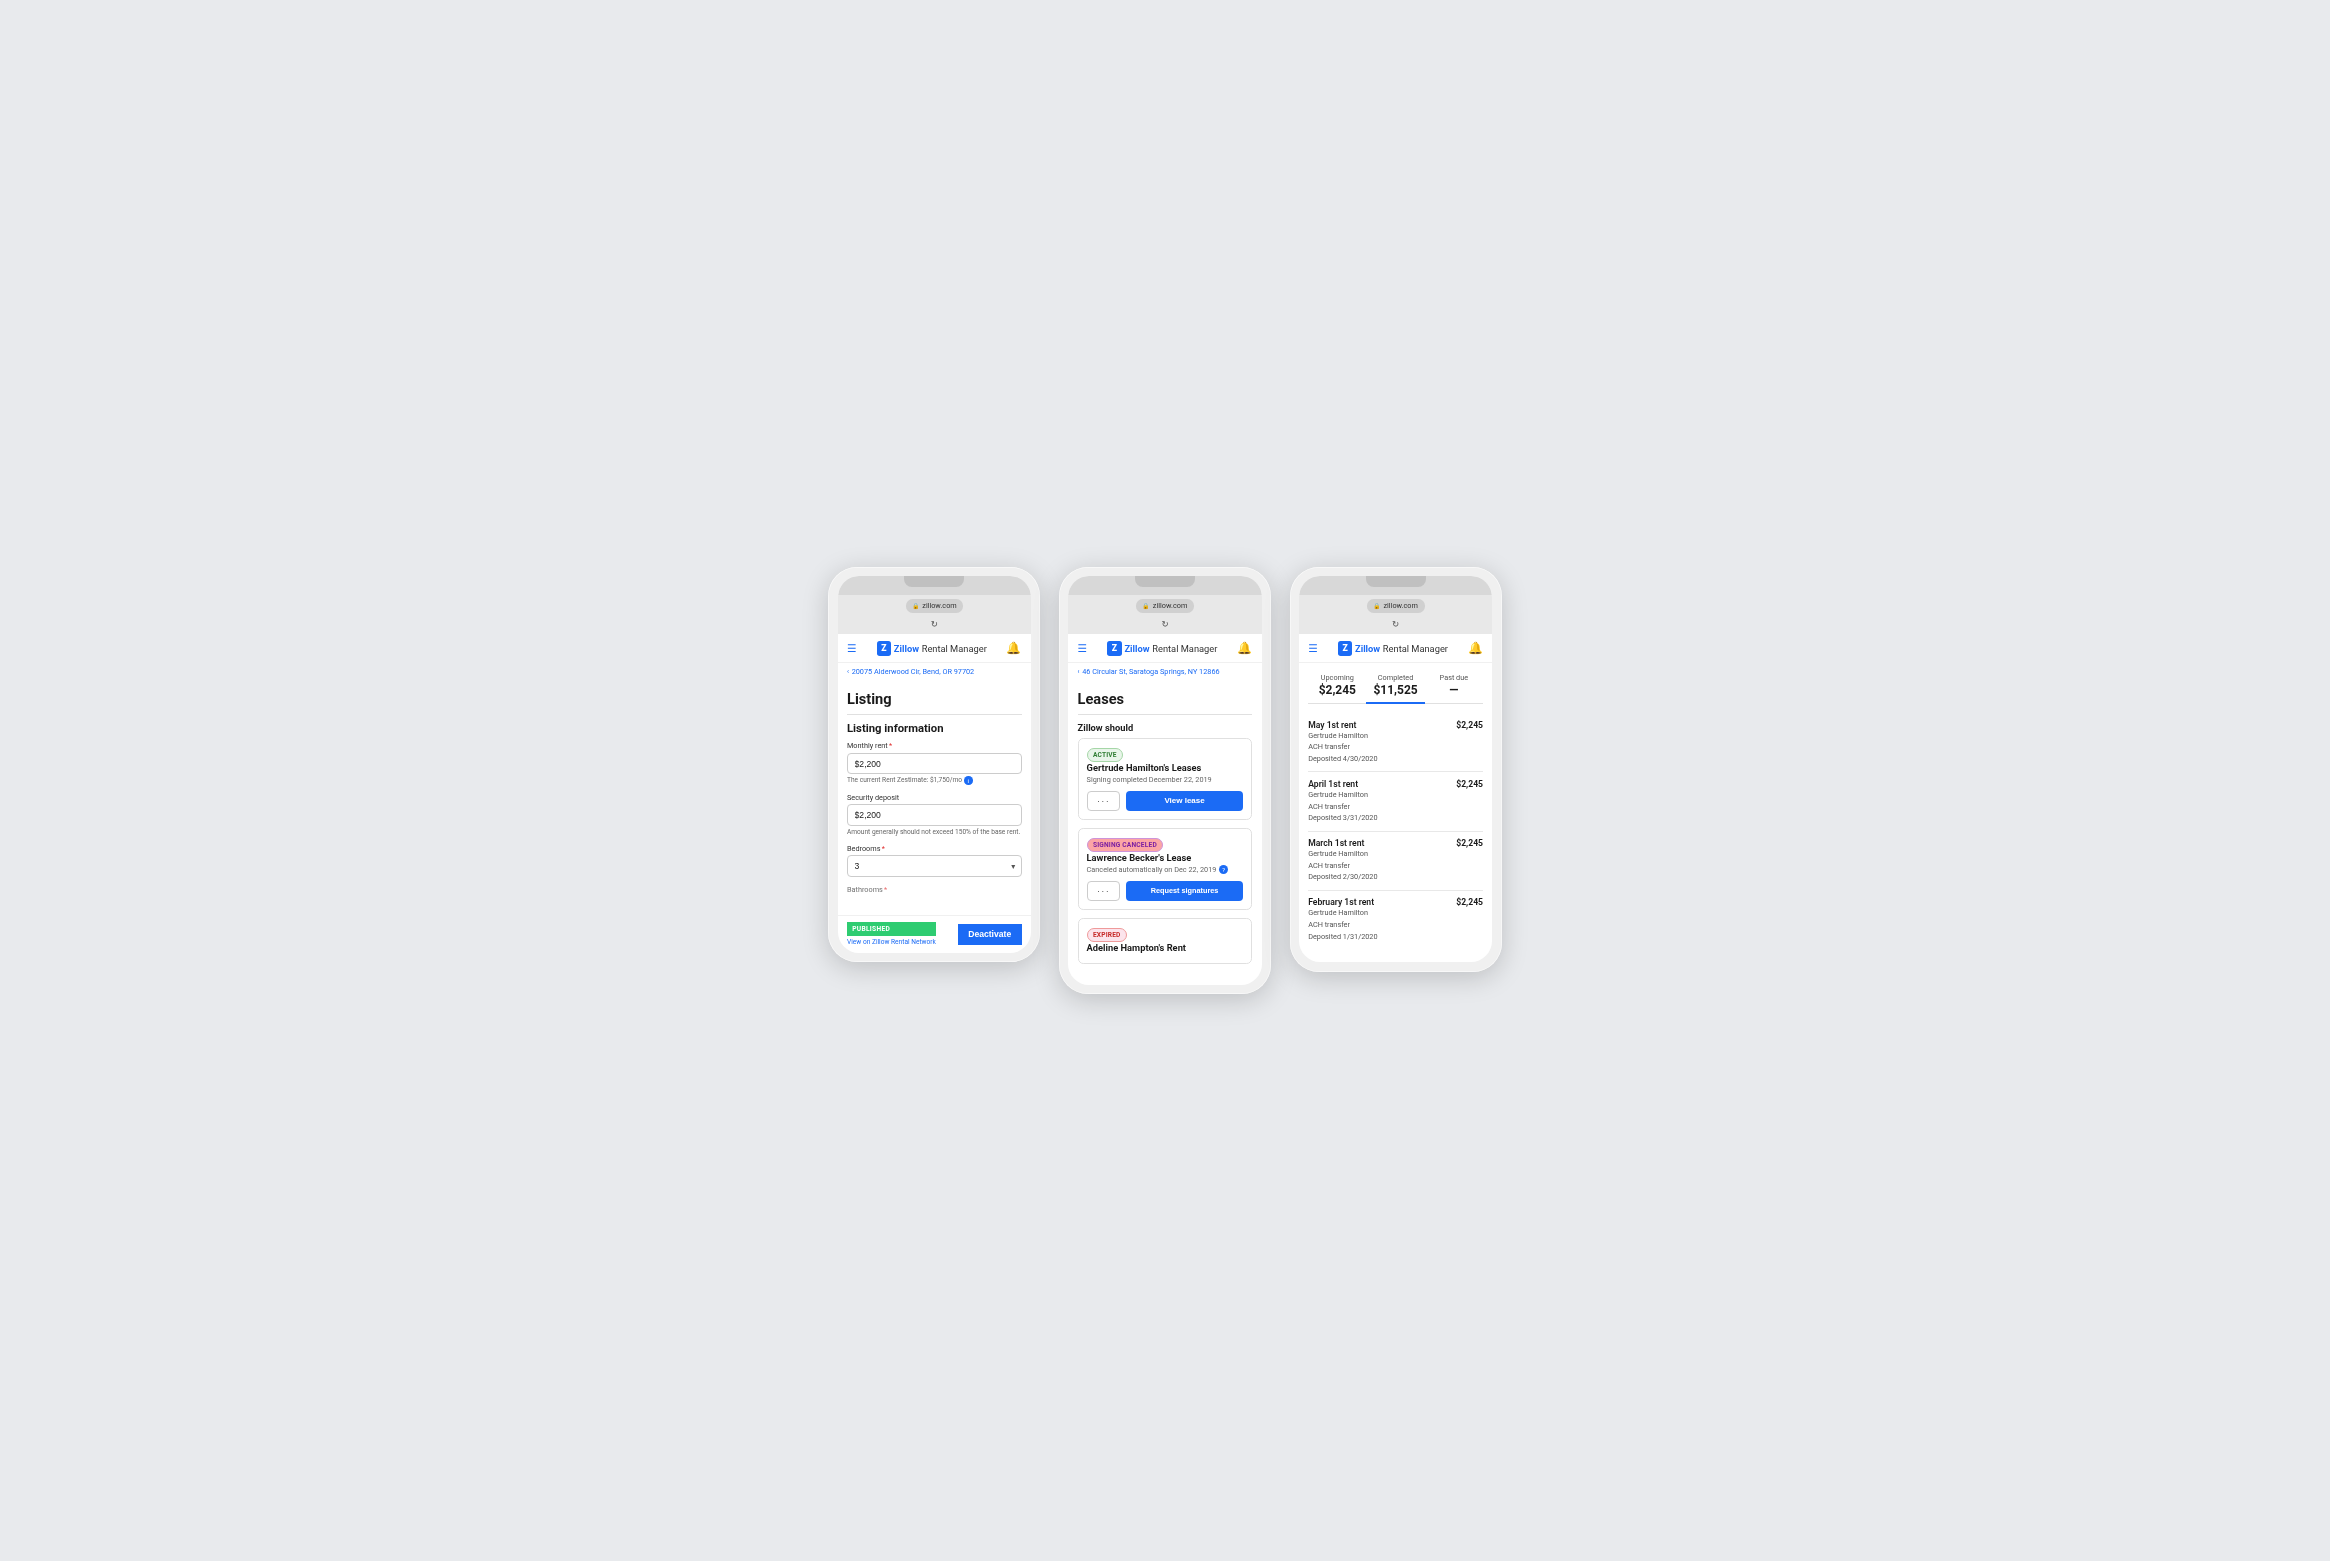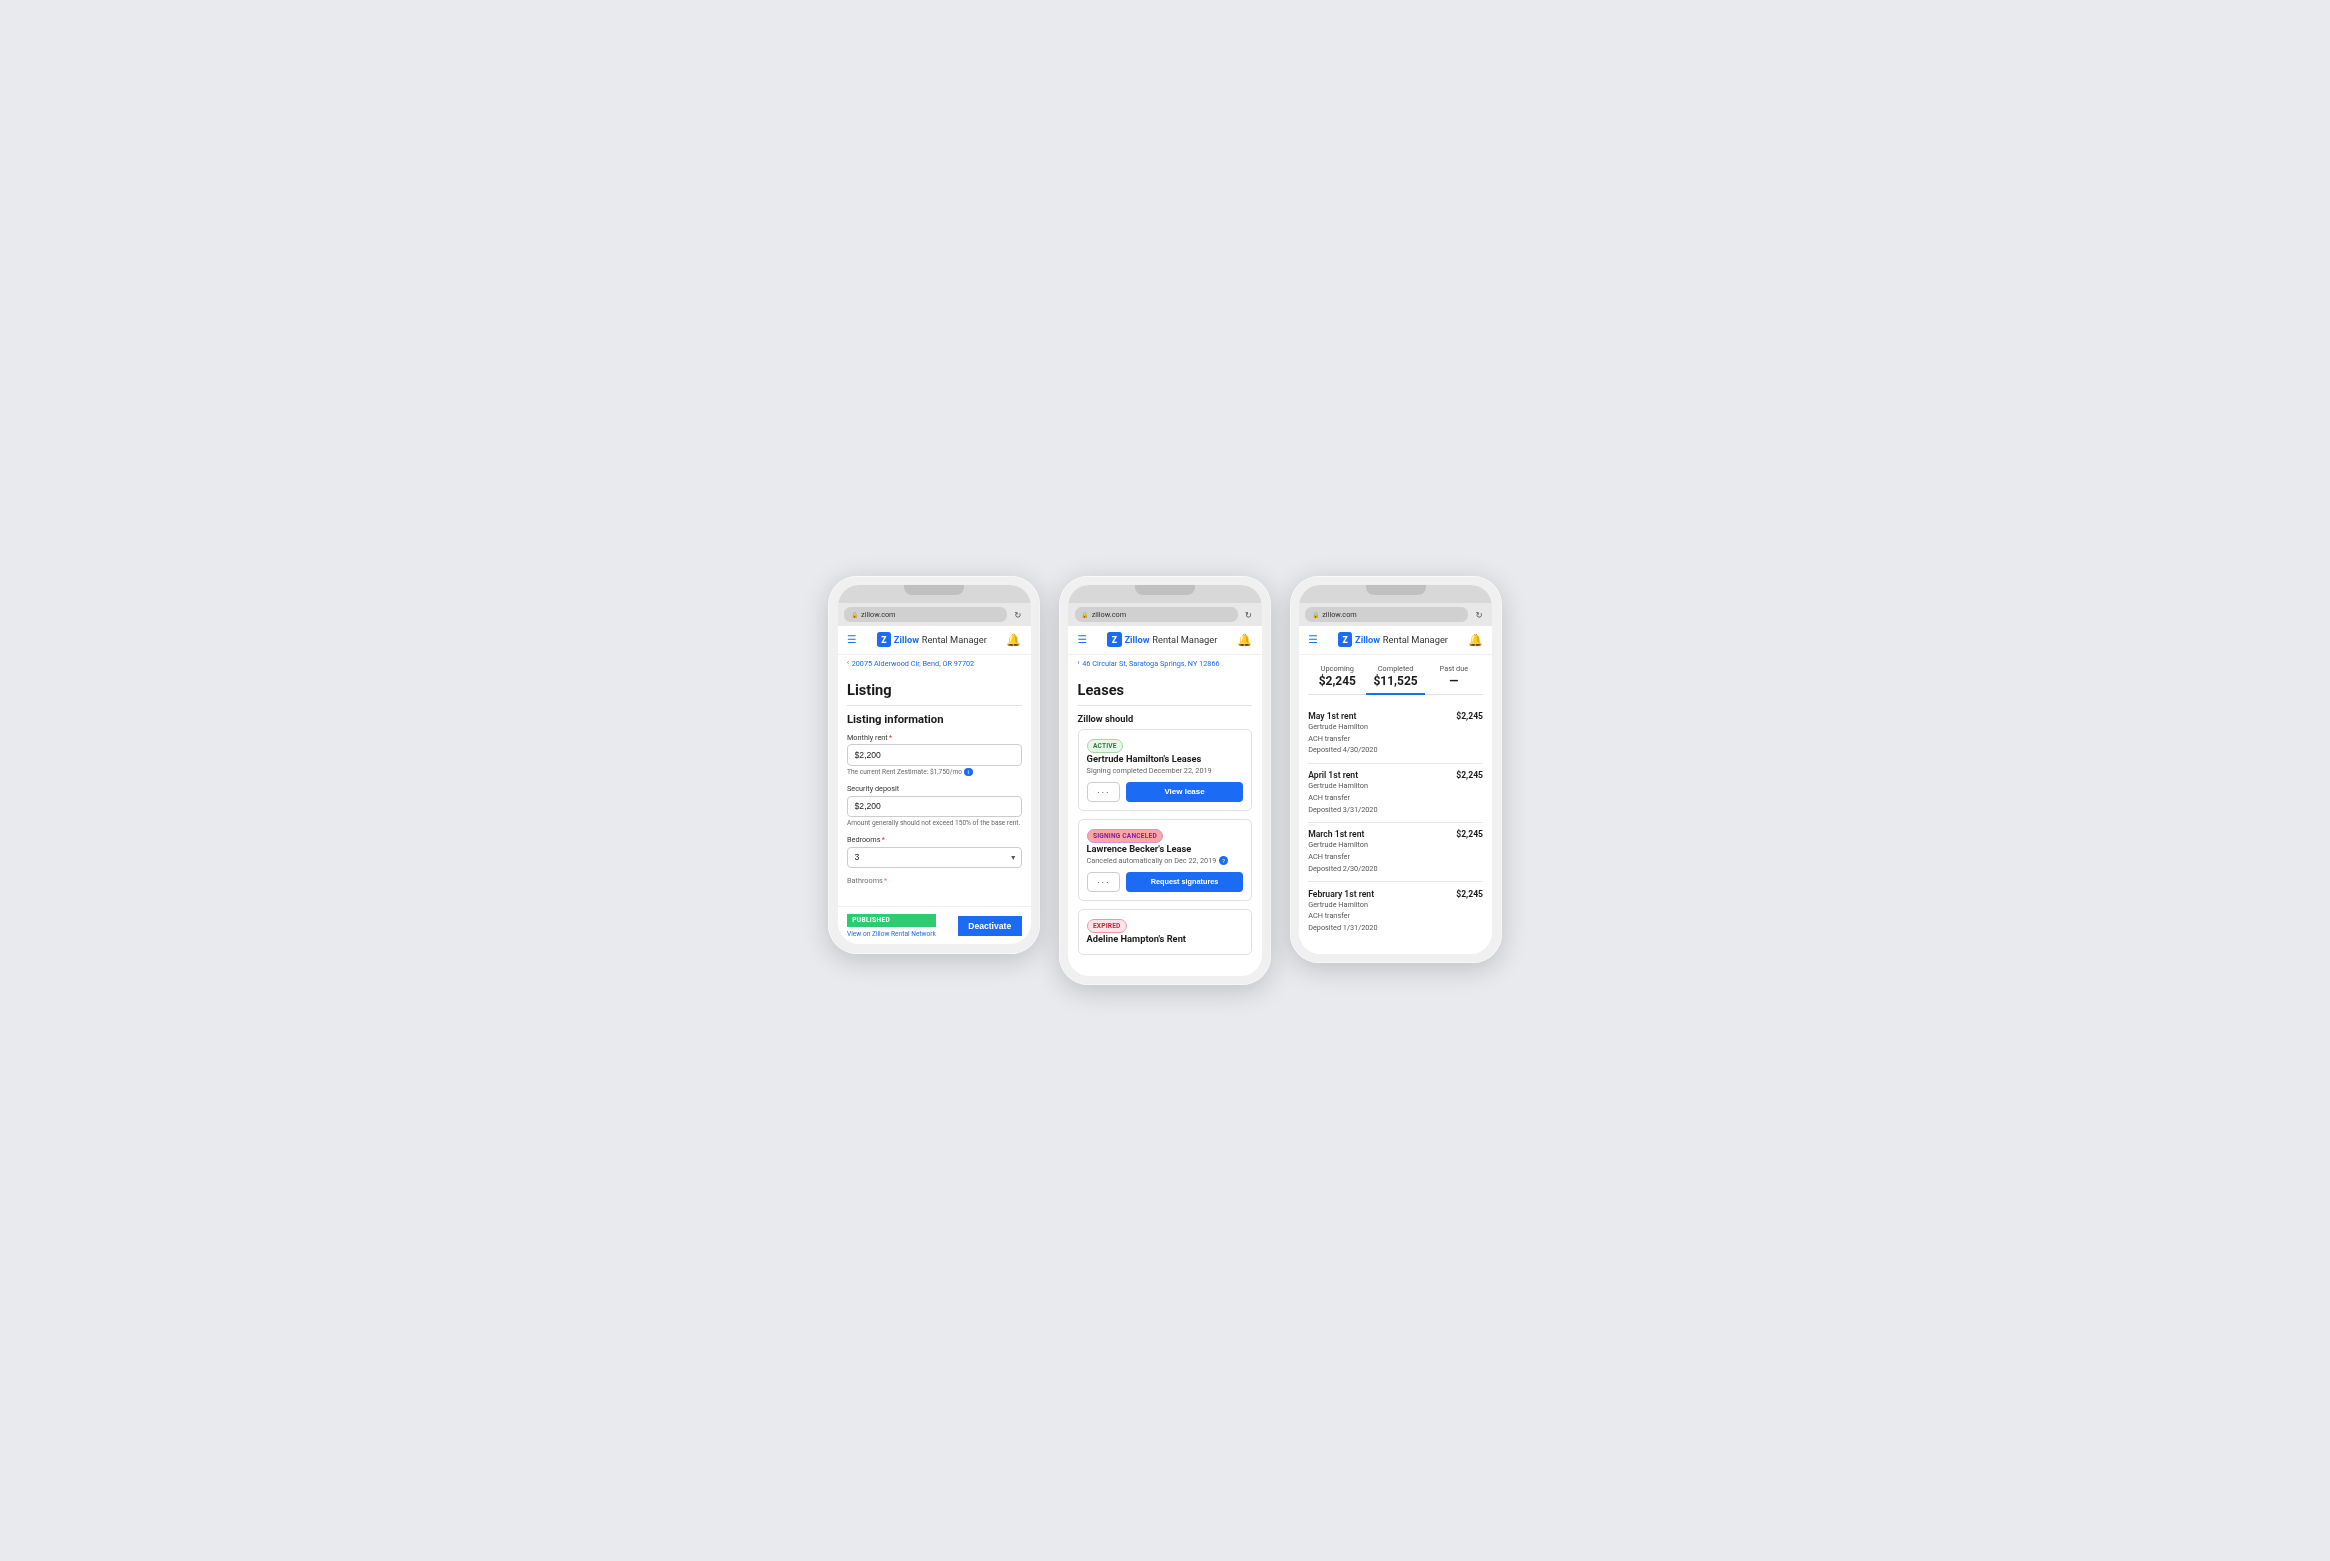--- a/index.html
+++ b/index.html
@@ -53,20 +53,21 @@
       top: 0;
       left: 50%;
       transform: translateX(-50%);
     }
     .browser-bar {
       background: #e8e8e8;
       padding: 4px 6.6px;
       display: flex;
       align-items: center;
       gap: 4px;
+      flex-direction: column;
     }
     .url-bar {
       flex: 1;
       background: #d0d0d0;
       border-radius: 6.6px;
       padding: 2.7px 6.6px;
       display: flex;
       align-items: center;
       gap: 2.7px;
       font-size: 7.3px;

